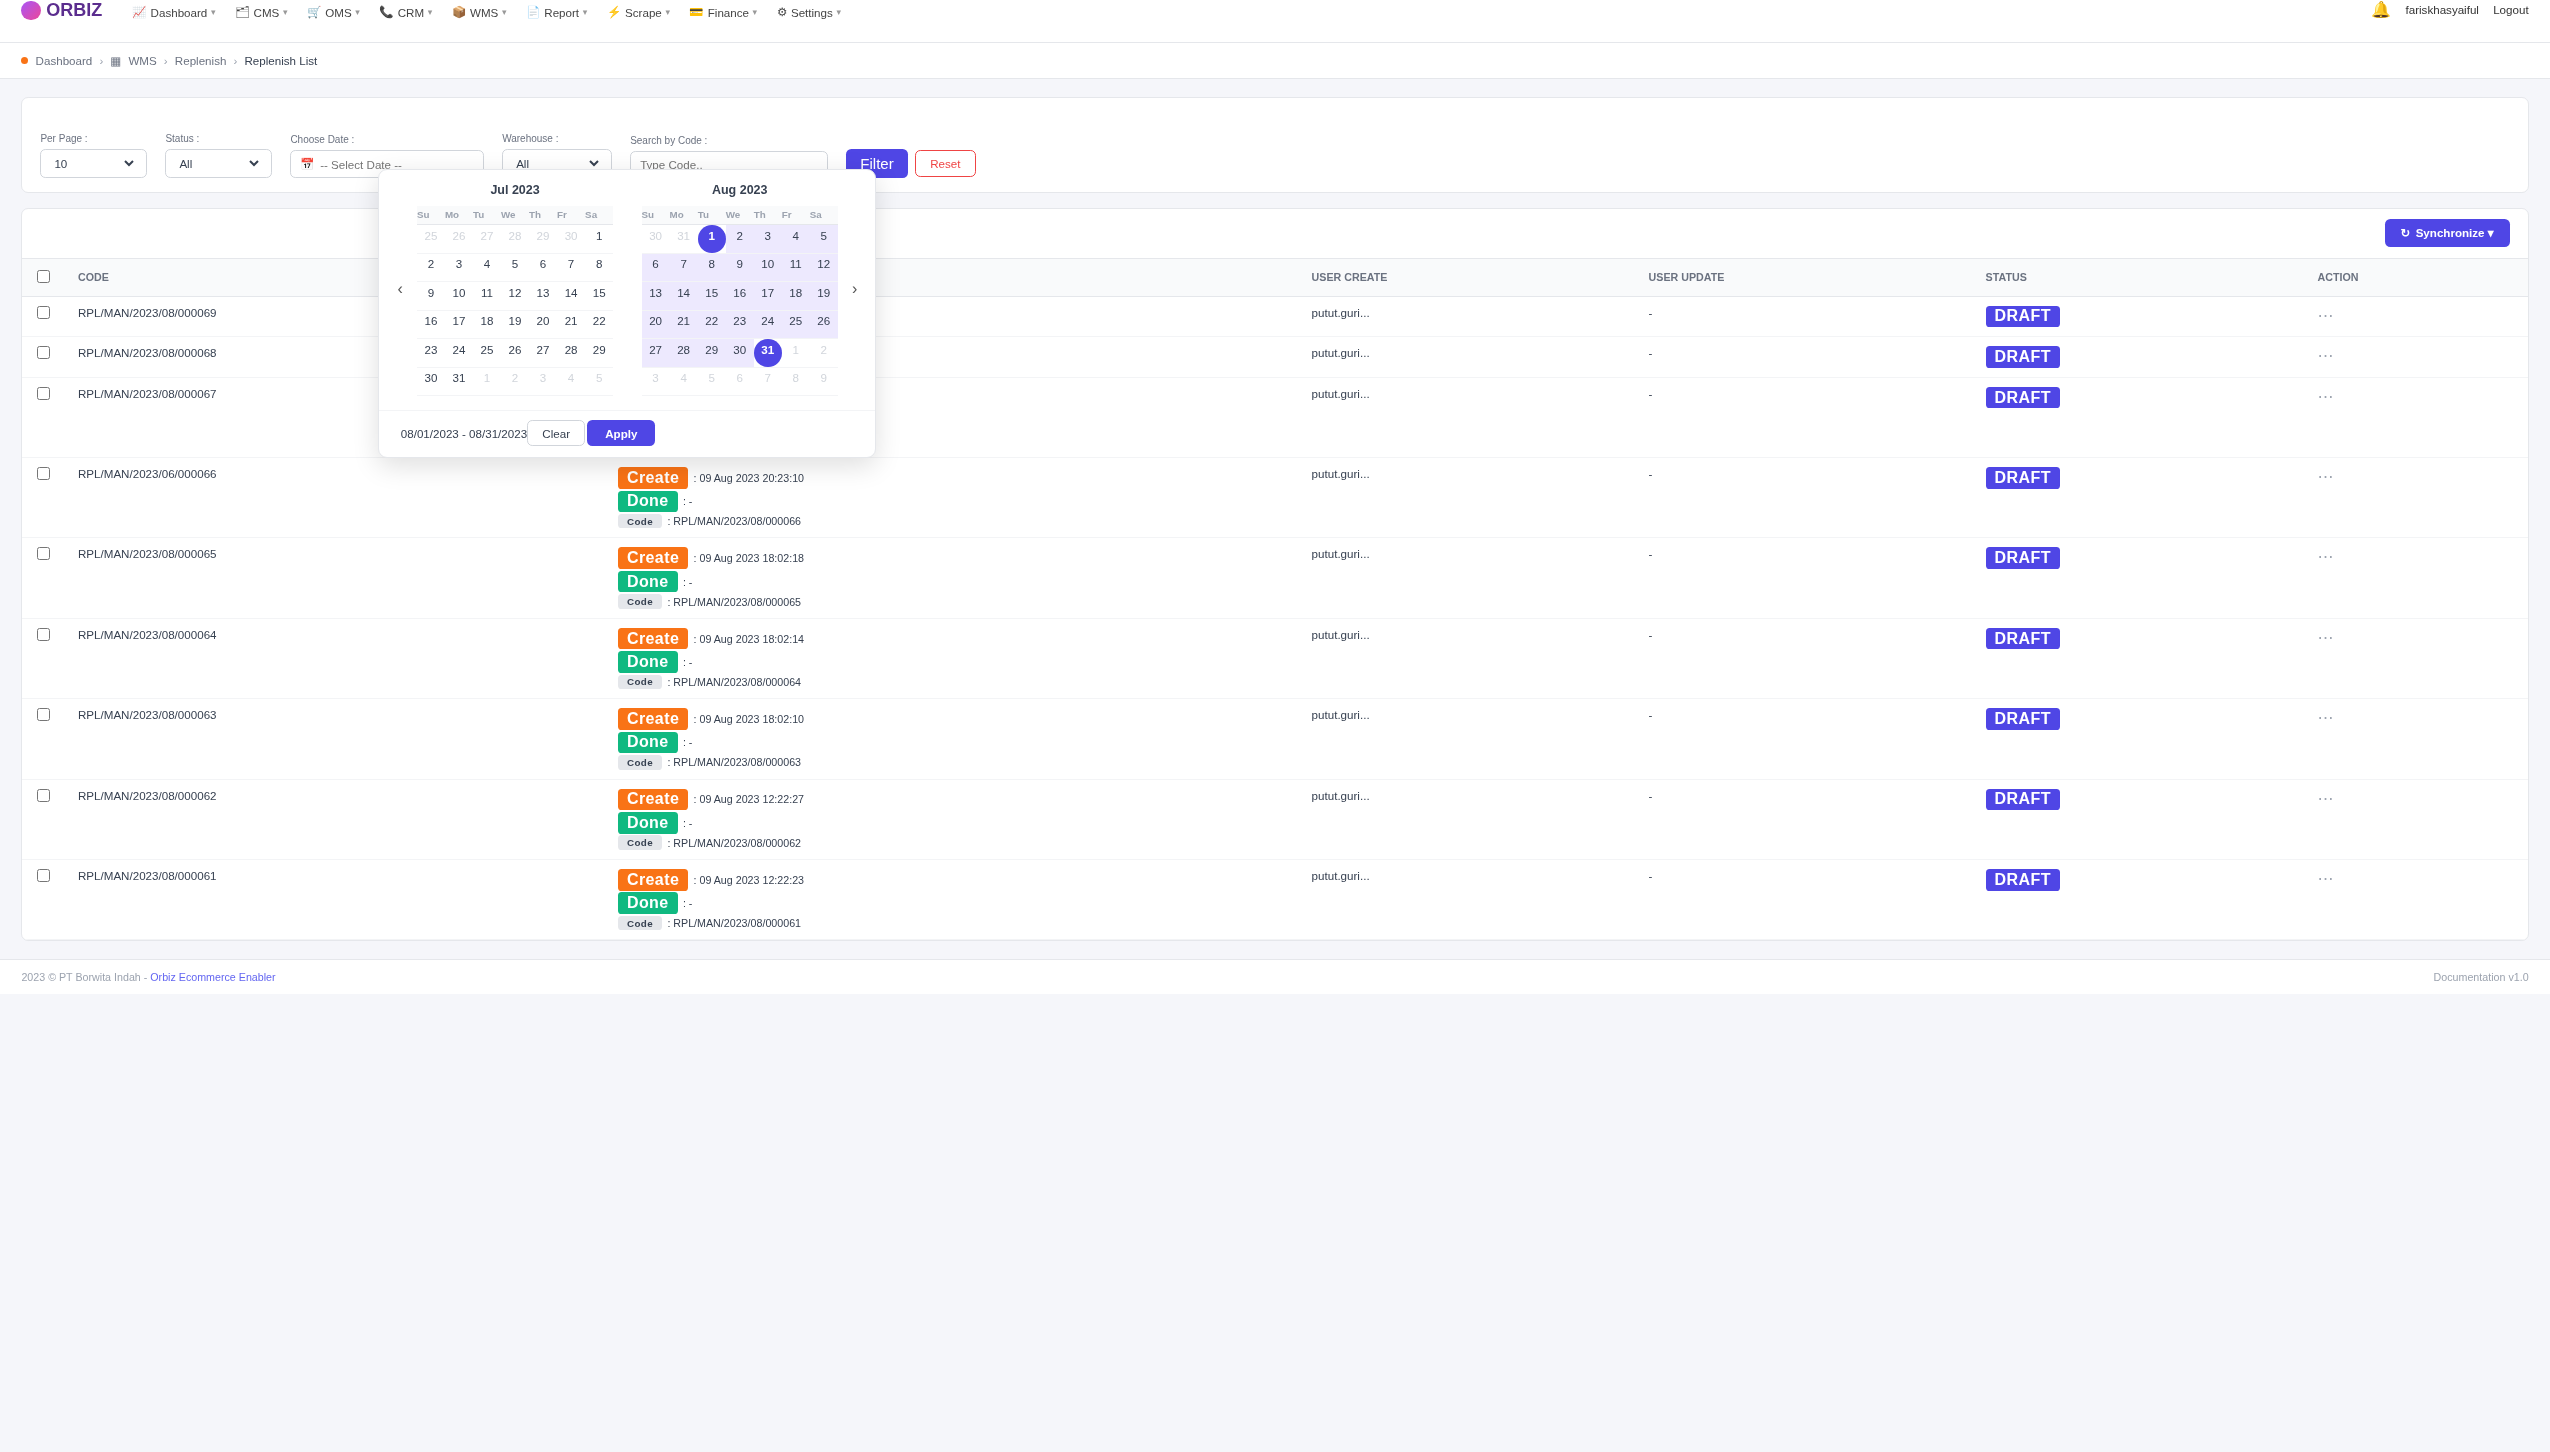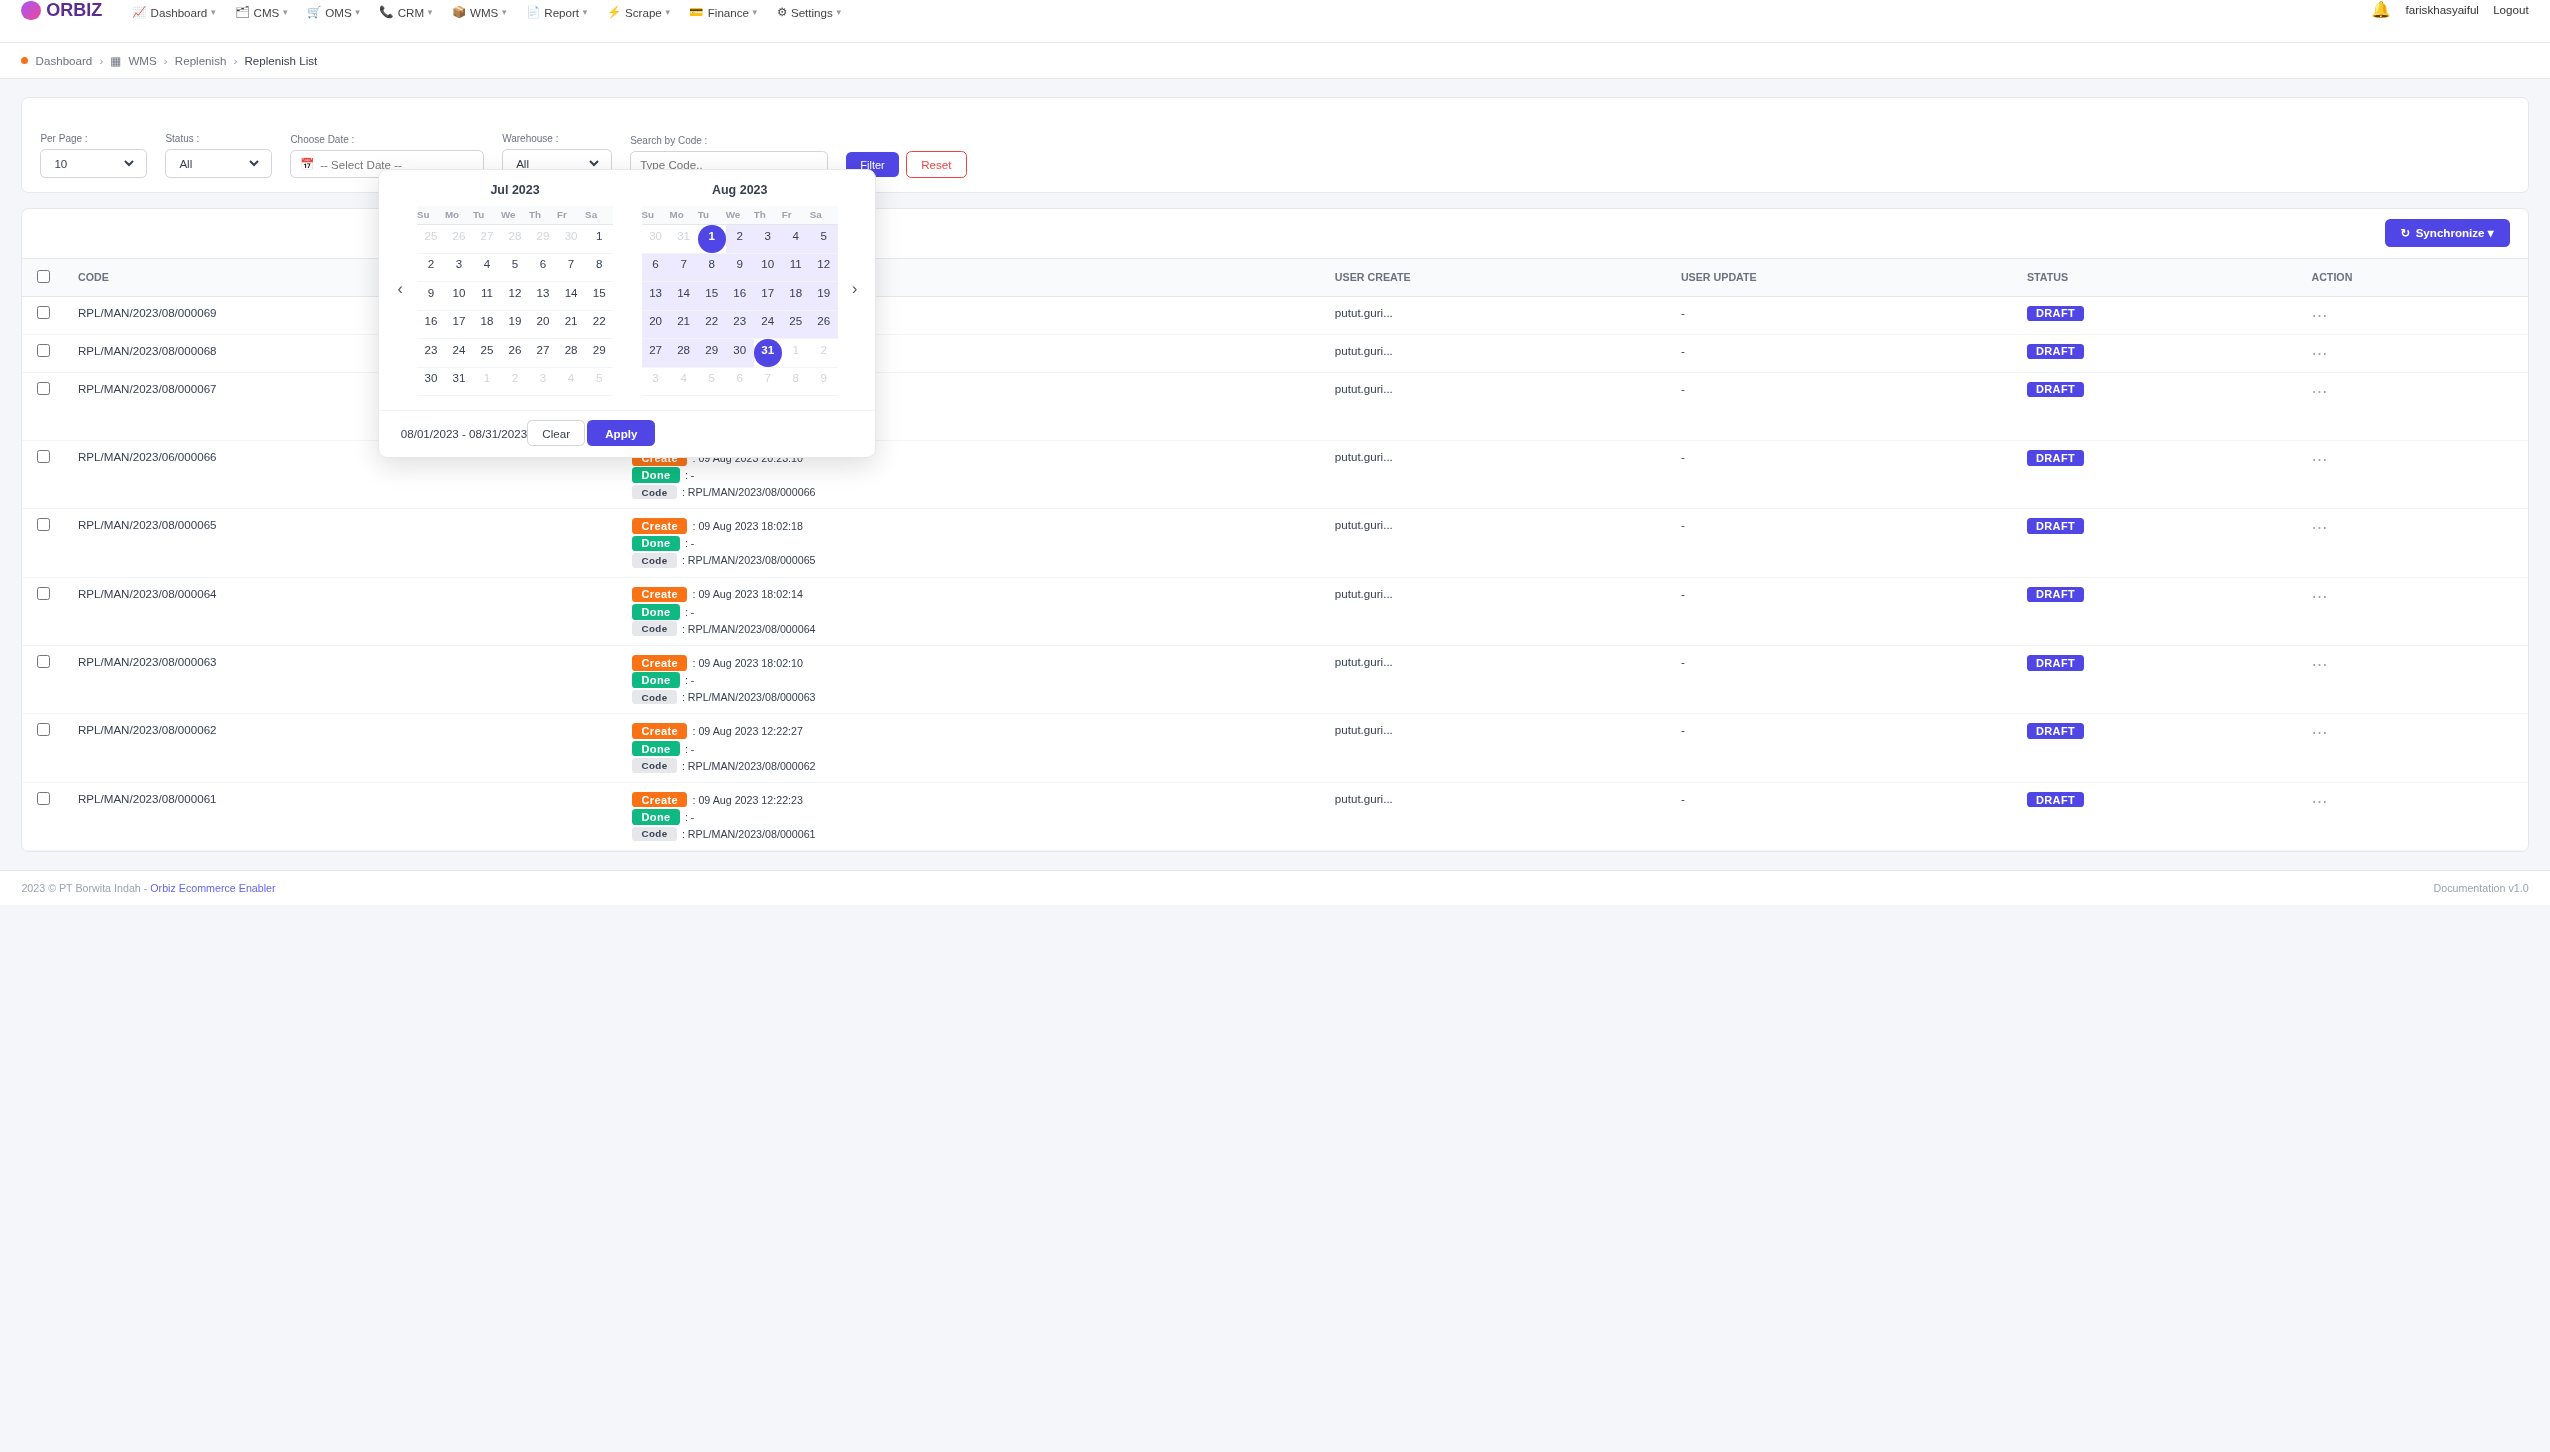--- a/index.html
+++ b/index.html
@@ -67,21 +67,21 @@
     }
     .filter-input-wrap {
       padding: 6.2px 9px; border: 0.9px solid #d1d5db; border-radius: 5.3px;
       font-size: 11.6px; color: #374151; background: #fff; min-width: 142px;
       display: flex; align-items: center; gap: 5.3px; cursor: pointer;
     }
     .filter-input-wrap input { border: none; outline: none; background: transparent; font-size: 11.6px; width: 100%; }
     .code-input { min-width: 196px; }
     .code-input input { min-width: 178px; }
     .btn-filter {
-      padding: 6.2px 14.2px; background: #4f46e5; color: #fff; border: none; border-radius: 5.3px; cursor: pointer; font-size: 11px;
+      padding: 6.2px 14.2px; background: #4f46e5; color: #fff; border: none; border-radius: 5.3px; cursor: pointer; font-size: 15px;
     }
     .btn-reset {
       padding: 6.2px 14.2px; background: #fff; color: #ef4444; border: 0.9px solid #ef4444; border-radius: 5.3px; cursor: pointer; font-size: 11.6px;
     }
     .btn-row { display: flex; gap: 7.1px; align-items: center; }
 
     
     .datepicker-popup {
       position: absolute;
       top: 71px; left: 356px;
@@ -141,21 +141,21 @@
       display: flex; align-items: center; gap: 5.3px;
     }
     table { width: 100%; border-collapse: collapse; }
     thead tr { background: #f9fafb; }
     thead th {
       padding: 10.7px 14.2px; text-align: left; font-size: 10.7px; color: #6b7280; font-weight: 600; border-bottom: 0.9px solid #e5e7eb;
     }
     tbody tr { border-bottom: 0.9px solid #f3f4f6; }
     tbody td { padding: 9px 14.2px; font-size: 11.6px; color: #374151; vertical-align: top; }
     .badge {
-      display: inline-block; padding: 1.8px 9px; border-radius: 3.6px; font-size: 11px; font-weight: 700; letter-spacing: 0.4px;
+      display: inline-block; padding: 1.8px 9px; border-radius: 3.6px; font-size: 16px; font-weight: 700; letter-spacing: 0.4px;
     }
     .badge-draft { background: #4f46e5; color: #fff; }
     .badge-create { background: #f97316; color: #fff; border-radius: 3.6px; }
     .badge-done { background: #10b981; color: #fff; border-radius: 3.6px; }
     .badge-code { background: #e5e7eb; color: #374151; border-radius: 3.6px; font-size: 9.8px; }
     .action-dots { color: #9ca3af; cursor: pointer; font-size: 16px; }
     .row-events { display: flex; flex-direction: column; gap: 1.8px; }
     .event-row { display: flex; align-items: center; gap: 5.3px; font-size: 10.7px; }
     .event-val { color: #374151; }
 

